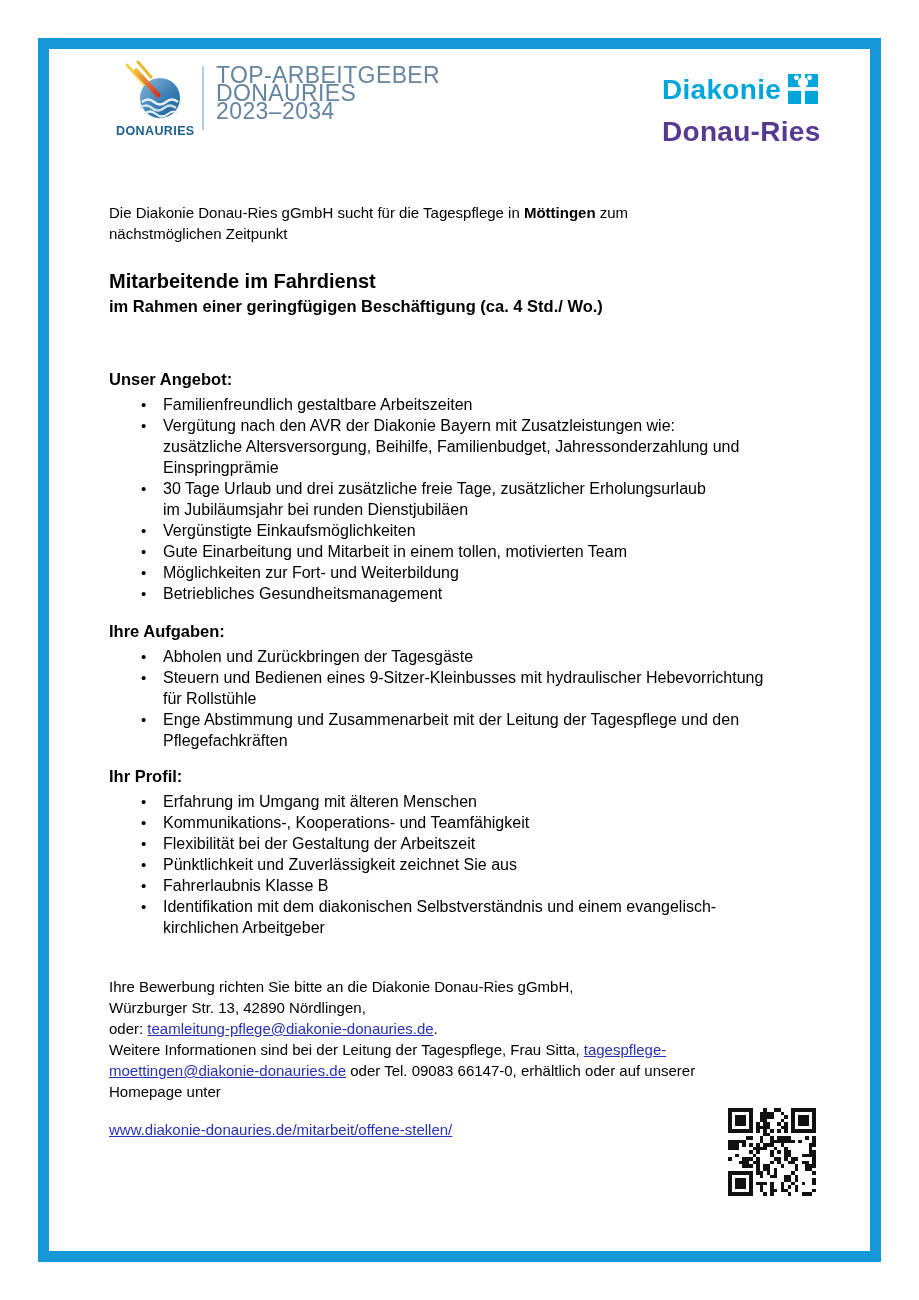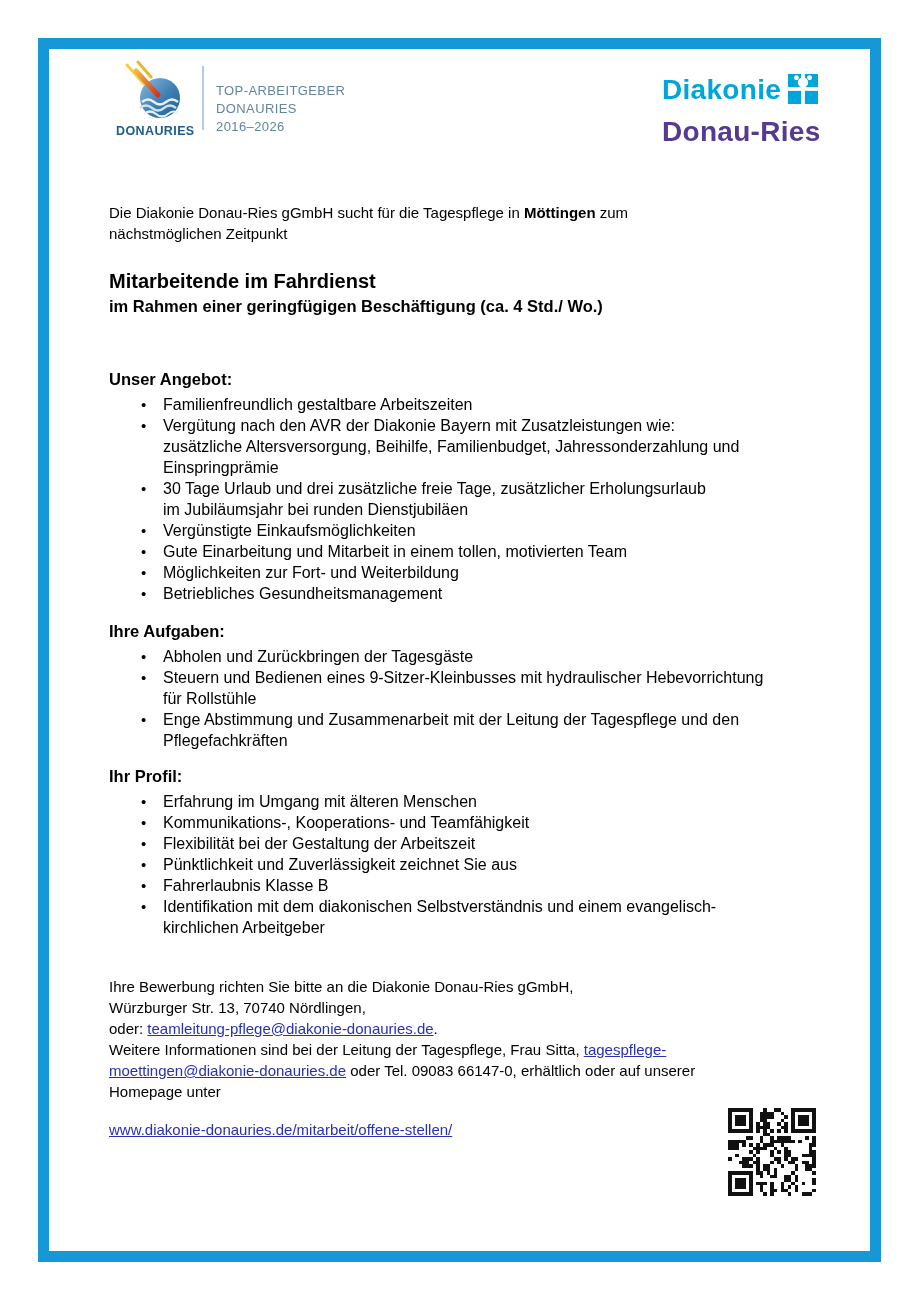--- a/index.html
+++ b/index.html
@@ -10,21 +10,21 @@
   .frame{
     position:absolute;left:38px;top:38px;width:843px;height:1224px;
     border:11px solid #1698d6;box-sizing:border-box;
   }
 
   
   .logo-left{position:absolute;left:116px;top:60px;display:flex;align-items:flex-start}
   .tl-icon-wrap{width:78px;text-align:center}
   .tl-caption{font-size:12.5px;font-weight:bold;color:#1c5d8e;letter-spacing:.4px;margin-top:-2px}
   .tl-divider{width:2px;height:64px;background:#aecde2;margin:6px 12px 0 8px}
-  .tl-text{margin-top:22px;font-size:13px;line-height:18px;color:#64849f;letter-spacing:.4px}
+  .tl-text{margin-top:6px;font-size:23px;line-height:18px;color:#64849f;letter-spacing:.4px}
 
   
   .logo-right{position:absolute;left:662px;top:74px}
   .dk-row1{display:flex;align-items:flex-start;gap:7px}
   .dk-name{font-size:28px;font-weight:bold;color:#00a5d9;letter-spacing:.3px}
   .dk-sub{font-size:28px;font-weight:bold;color:#563a91;letter-spacing:.3px;margin-top:10px}
 
   
   .intro{position:absolute;left:109px;top:202px;font-size:15px;line-height:21px}
   .title-block{position:absolute;left:109px;top:268px;width:702px;text-align:left}
@@ -73,21 +73,21 @@
       <path d="M22,42 q6,-5 12,0 t12,0 t12,0" fill="none" stroke="#e9f2f8" stroke-width="2.4"></path>
       <path d="M20,48 q6,-5 12,0 t12,0 t12,0" fill="none" stroke="#cfe2ef" stroke-width="2.4"></path>
       <path d="M24,54 q6,-5 12,0 t12,0 t10,0" fill="none" stroke="#e9f2f8" stroke-width="2.2"></path>
     </svg>
     <div class="tl-caption">DONAURIES</div>
   </div>
   <div class="tl-divider"></div>
   <div class="tl-text">
     <div>TOP-ARBEITGEBER</div>
     <div>DONAURIES</div>
-    <div>2016–2026</div>
+    <div>2023–2034</div>
   </div>
 </div>
 
 <div class="logo-right">
   <div class="dk-row1">
     <span class="dk-name">Diakonie</span>
     <svg width="30" height="30" viewBox="0 0 32 32">
       <rect x="0" y="0" width="14" height="14" fill="#00a5d9"></rect>
       <rect x="18" y="0" width="14" height="14" fill="#00a5d9"></rect>
       <rect x="0" y="18" width="14" height="14" fill="#00a5d9"></rect>
@@ -177,21 +177,21 @@
         <li>
           <div>Identifikation mit dem diakonischen Selbstverständnis und einem evangelisch-</div>
           <div>kirchlichen Arbeitgeber</div>
         </li>
       </ul>
     </section>
   </div>
 
 <div class="contact" id="contact">
     <div><span>Ihre Bewerbung richten Sie bitte an die Diakonie Donau-Ries gGmbH,</span></div>
-    <div><span>Würzburger Str. 13, 70740 Nördlingen,</span></div>
+    <div><span>Würzburger Str. 13, 42890 Nördlingen,</span></div>
     <div><span>oder: </span><span class="link">teamleitung-pflege@diakonie-donauries.de</span><span>.</span></div>
     <div><span>Weitere Informationen sind bei der Leitung der Tagespflege, Frau Sitta, </span><span class="link">tagespflege-</span></div>
     <div><span class="link">moettingen@diakonie-donauries.de</span><span> oder Tel. 09083 66147-0, erhältlich oder auf unserer</span></div>
     <div><span>Homepage unter</span></div>
   </div>
 
 <div class="site-link">
   <span class="link">www.diakonie-donauries.de/mitarbeit/offene-stellen/</span>
 </div>
 

